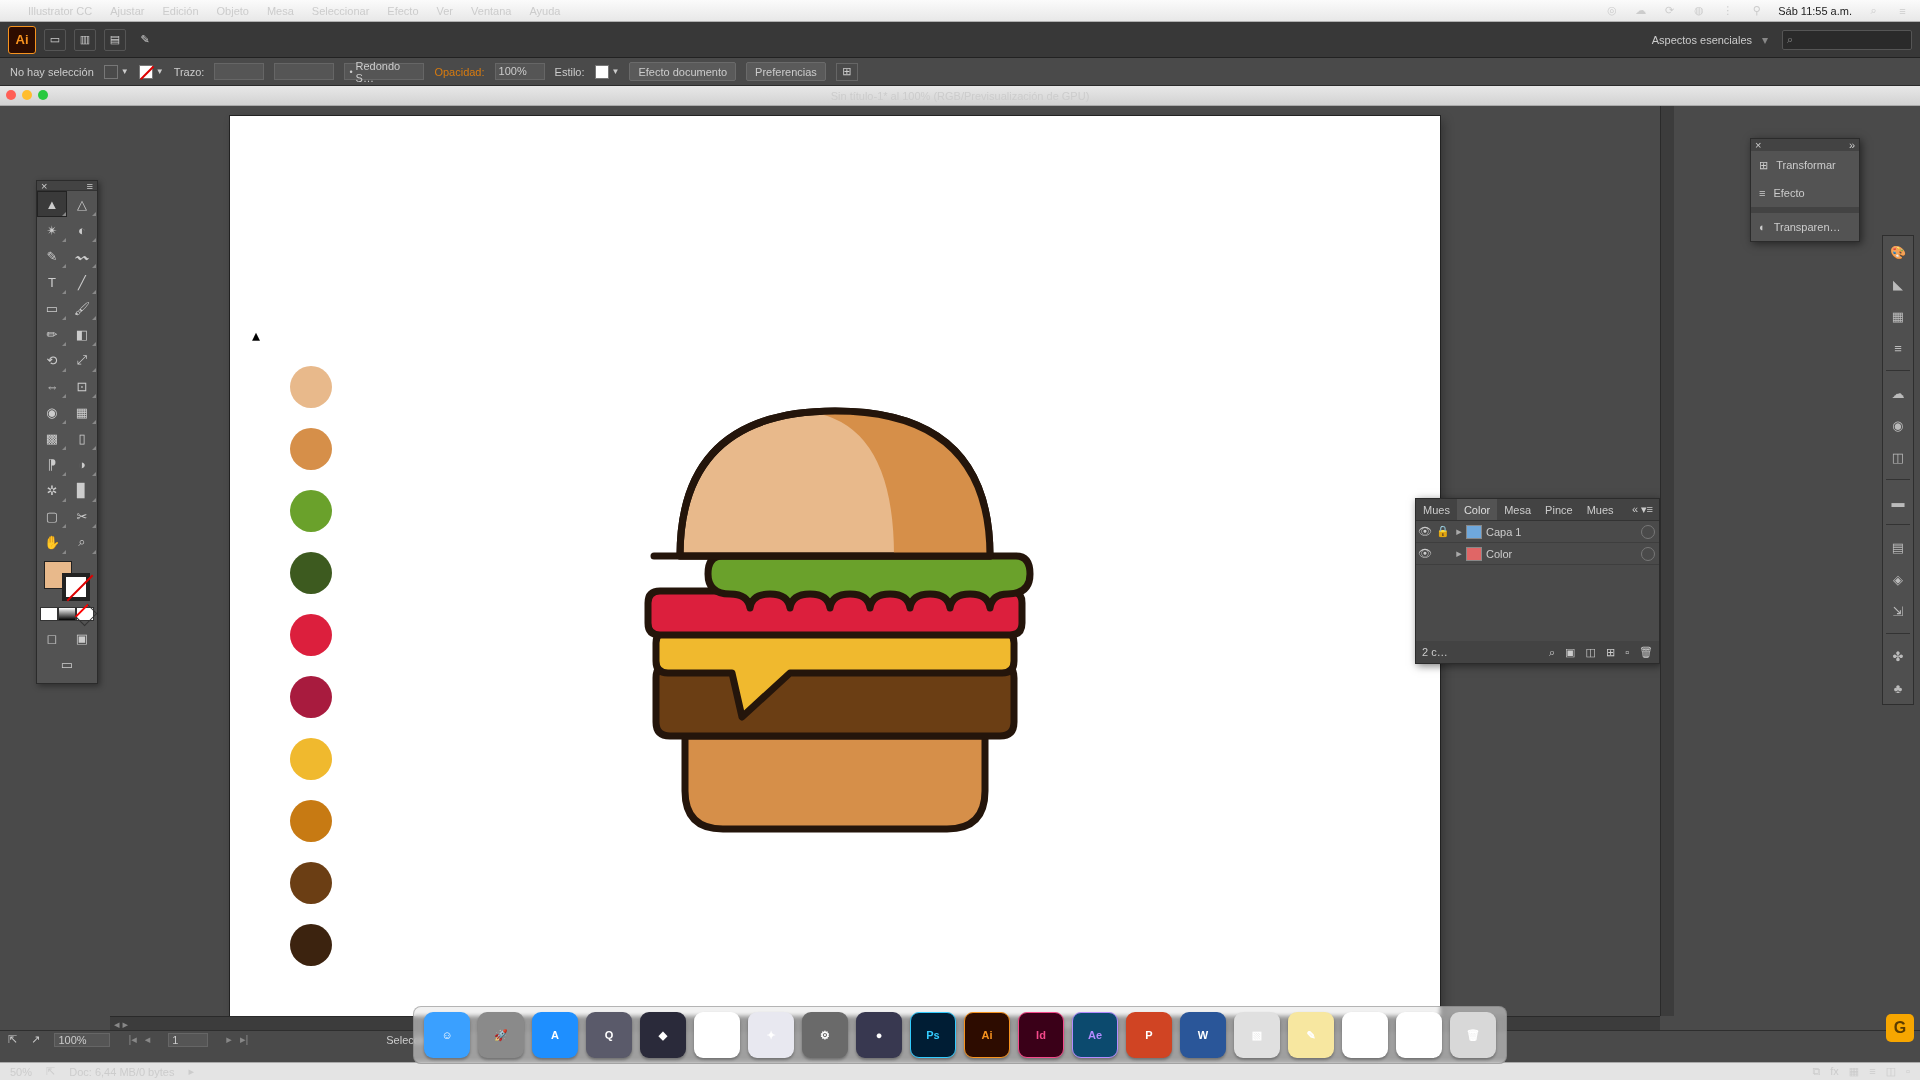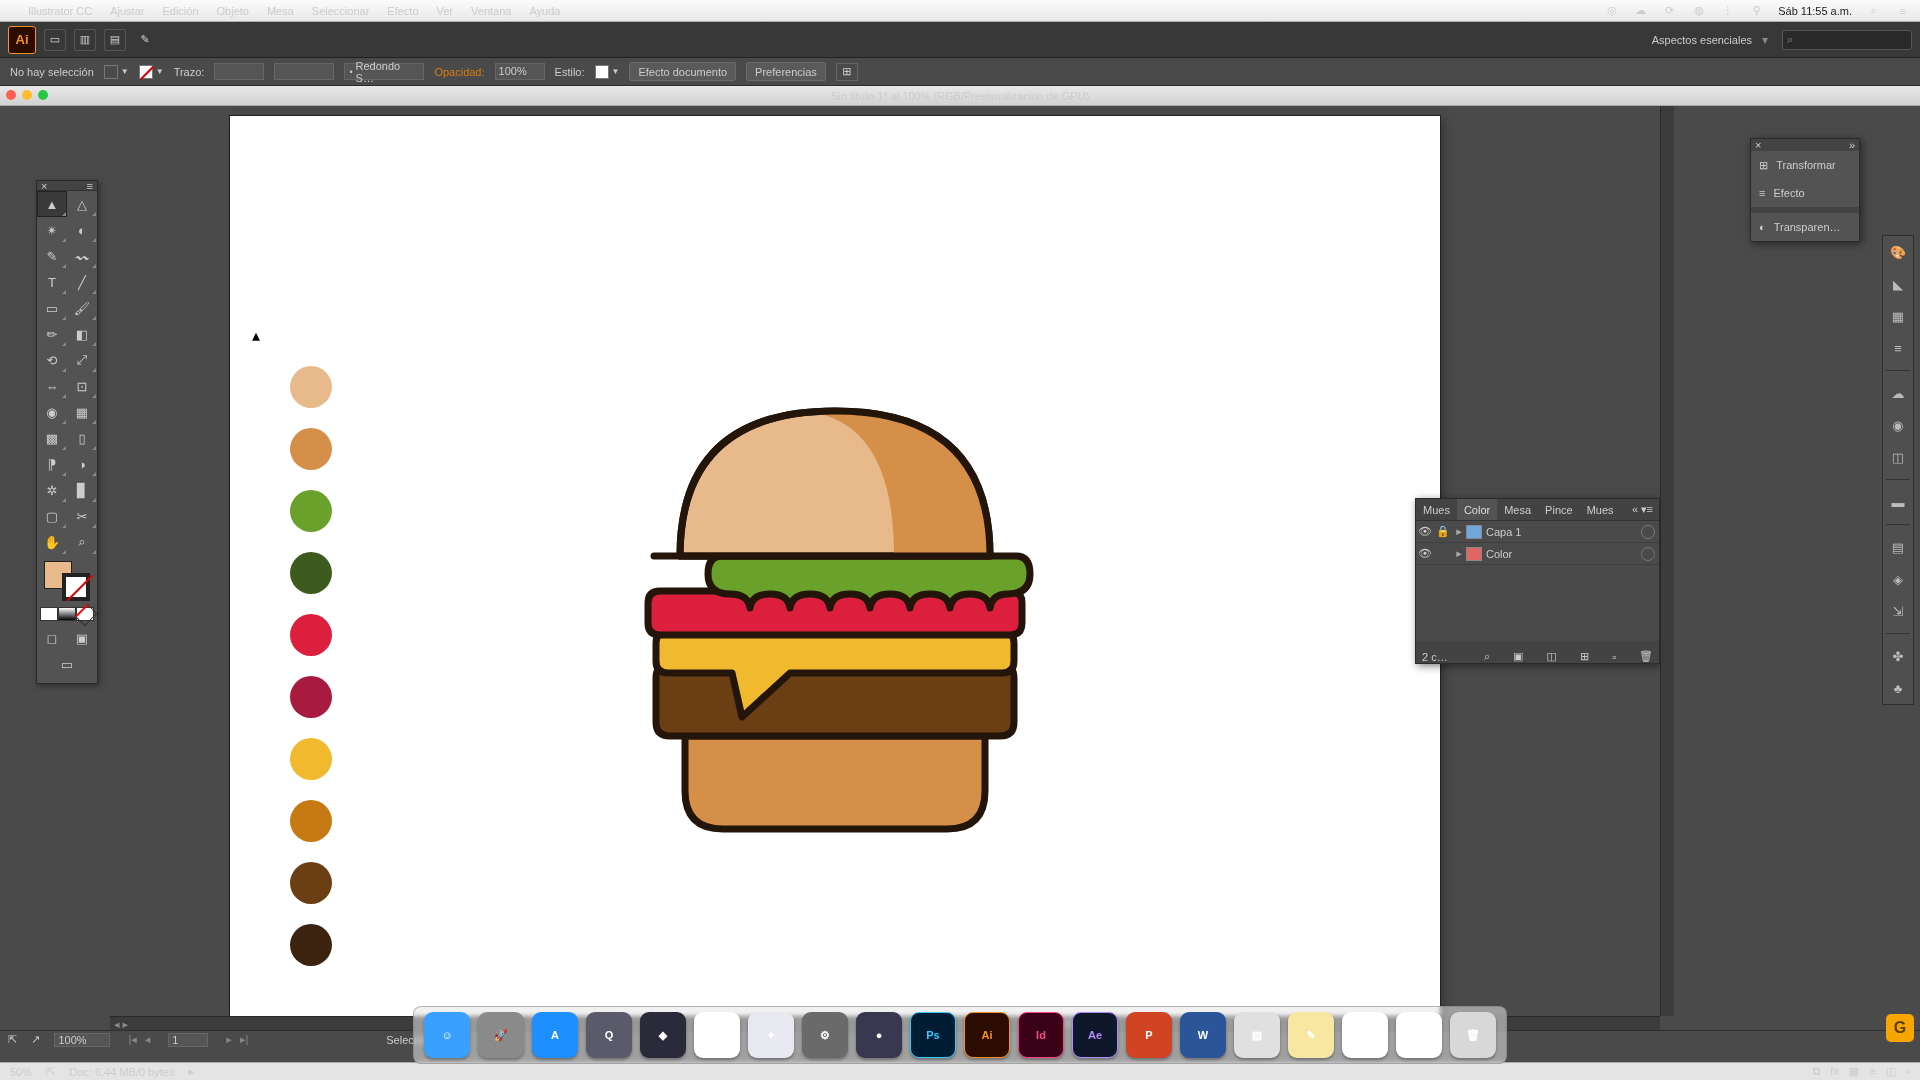--- a/index.html
+++ b/index.html
@@ -54,21 +54,21 @@
 .layers .tabs{height:22px;background:#434343;display:flex;align-items:center;font-size:10px;color:#aaa;border-bottom:1px solid #333}
 .layers .tabs span{padding:0 7px;height:100%;display:flex;align-items:center}
 .layers .tabs .act{background:#535353;color:#ddd}
 .layers .body{height:120px;background:#4a4a4a}
 .layer-row{height:22px;display:flex;align-items:center;font-size:10px;color:#ddd;border-bottom:1px solid #3e3e3e}
 .layer-row .vis{width:18px;text-align:center}
 .layer-row .lock{width:18px;text-align:center;color:#888}
 .layer-row .exp{width:14px;text-align:center;color:#aaa}
 .layer-row .thumb{width:16px;height:14px;border:1px solid #888;margin-right:4px}
 .layer-row .sel{width:14px;height:14px;border:1px solid #777;border-radius:50%;margin-left:auto;margin-right:4px}
-.layers .foot{height:22px;background:#434343;display:flex;align-items:flex-end;padding:0 6px;gap:23px;font-size:10px;color:#aaa;justify-content:flex-end}
+.layers .foot{height:22px;background:#434343;display:flex;align-items:center;padding:0 6px;gap:10px;font-size:10px;color:#aaa;justify-content:flex-end}
 .layers .foot .lc{margin-right:auto}
 .status{position:absolute;left:0;right:0;bottom:32px;height:18px;background:#4a4a4a;border-top:1px solid #2e2e2e;display:flex;align-items:center;font-size:10px;color:#bbb;padding:0 8px;gap:14px}
 .status .zoom{width:56px;height:14px;background:#555;border:1px solid #666;padding:0 3px}
 .status .nav span{padding:0 4px;color:#888}
 .bottom-status{position:absolute;left:0;right:0;bottom:0;height:18px;background:#e4e4e4;display:flex;align-items:center;font-size:10px;color:#333;padding:0 10px;gap:14px;border-top:1px solid #aaa}
 .dock{position:absolute;left:50%;bottom:16px;transform:translateX(-50%);height:58px;background:rgba(230,230,230,.55);border:1px solid rgba(120,120,120,.5);border-radius:8px;display:flex;align-items:center;padding:0 10px;gap:8px;backdrop-filter:blur(2px)}
 .dock .di{width:46px;height:46px;border-radius:9px;display:flex;align-items:center;justify-content:center;font-size:11px;font-weight:700;color:#fff;box-shadow:0 2px 3px rgba(0,0,0,.3)}
 .hscroll{position:absolute;left:110px;right:260px;height:14px;bottom:50px;background:#3c3c3c;border-top:1px solid #2a2a2a}
 .hscroll .thumb{position:absolute;left:60%;top:2px;width:40px;height:10px;background:#6a6a6a;border-radius:3px}
 .vscroll{position:absolute;right:246px;top:106px;bottom:64px;width:14px;background:#3c3c3c;border-left:1px solid #2a2a2a}
@@ -391,21 +391,21 @@
     <div class="di" style="background: rgb(30, 143, 255);">A</div>
     <div class="di" style="background: rgb(90, 90, 106);">Q</div>
     <div class="di" style="background: rgb(42, 42, 58);">◆</div>
     <div class="di" style="background: rgb(255, 255, 255);">◉</div>
     <div class="di" style="background: rgb(232, 232, 240);">✦</div>
     <div class="di" style="background: rgb(106, 106, 106);">⚙</div>
     <div class="di" style="background: rgb(56, 56, 80);">●</div>
     <div class="di" style="background: rgb(0, 29, 52); border: 1px solid rgb(51, 204, 255); color: rgb(51, 204, 255);">Ps</div>
     <div class="di" style="background: rgb(45, 12, 0); border: 1px solid rgb(247, 147, 30); color: rgb(247, 147, 30);">Ai</div>
     <div class="di" style="background: rgb(58, 0, 24); border: 1px solid rgb(245, 73, 139); color: rgb(245, 73, 139);">Id</div>
-    <div class="di" style="background: #0f172a; border: 1px solid rgb(179, 139, 255); color: rgb(179, 139, 255);">Ae</div>
+    <div class="di" style="background: #0c4a6e; border: 1px solid rgb(179, 139, 255); color: rgb(179, 139, 255);">Ae</div>
     <div class="di" style="background: rgb(208, 68, 35);">P</div>
     <div class="di" style="background: rgb(42, 86, 153);">W</div>
     <div class="di" style="background: rgb(224, 224, 224);">▧</div>
     <div class="di" style="background: rgb(247, 231, 160);">✎</div>
     <div class="di" style="background: rgb(255, 255, 255);">W</div>
     <div class="di" style="background: rgb(255, 255, 255);"></div>
     <div class="di" style="background: rgb(216, 216, 216);">🗑</div>
   </div>
 
 </body></html>

